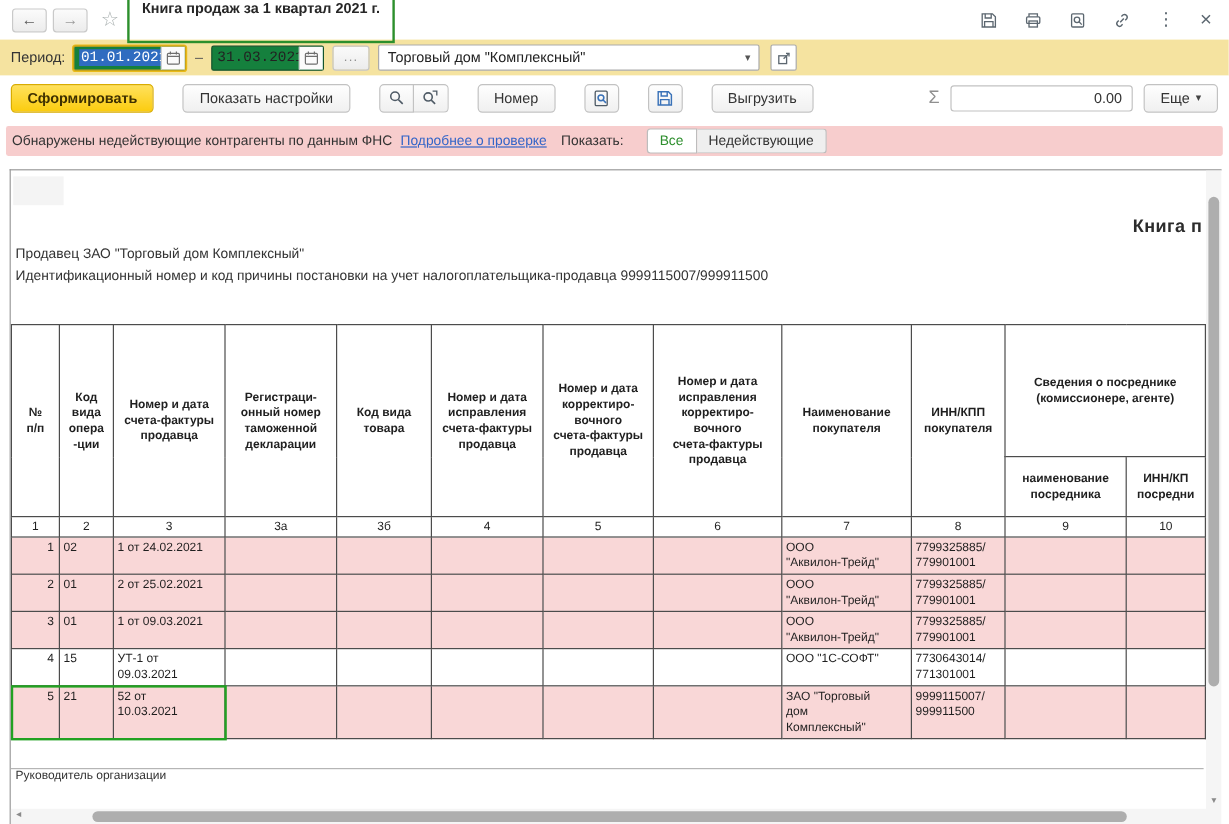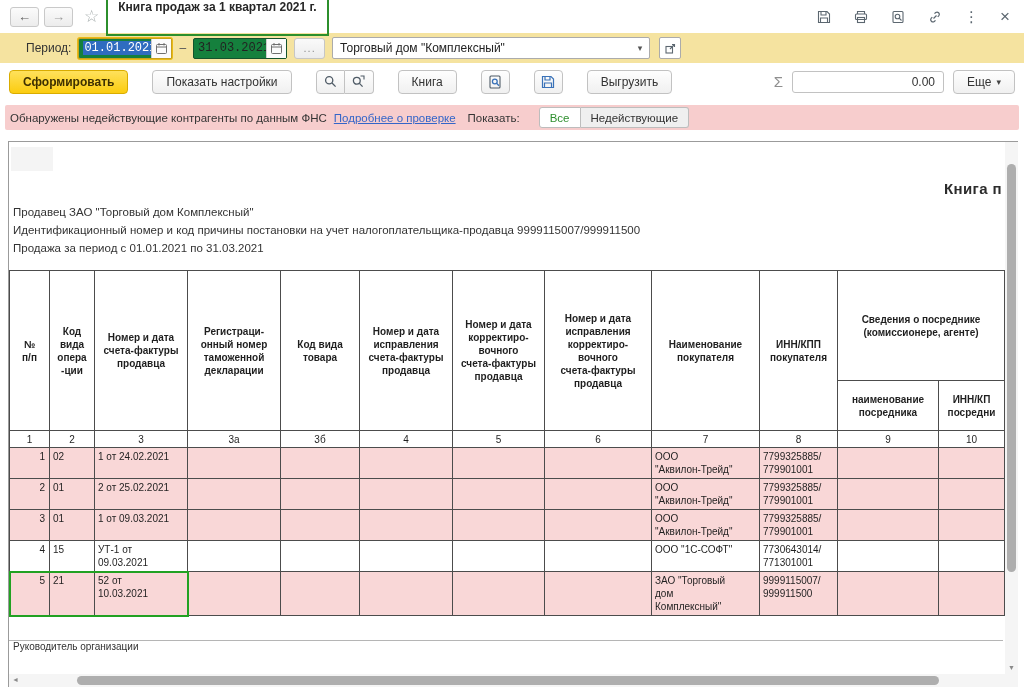--- a/index.html
+++ b/index.html
@@ -12,21 +12,21 @@
 .navbtn { width:29px; height:20px; border:1px solid #c9c9c9; border-radius:3px;
   background:linear-gradient(#fbfbfb,#ececec); display:flex; align-items:center; justify-content:center;
   font-size:13px; color:#5e5e5e; cursor:pointer; }
 .navbtn.fwd { color:#9c9c9c; }
 .star { margin:0 7px 0 11px; color:#a9b0b0; font-size:17px; line-height:1; }
 .title-box { border:2px solid #2c8f2c; padding:1px 10px 20px; font-weight:bold; font-size:12px; color:#262626; }
 .top-icons { margin-left:auto; display:flex; align-items:center; gap:21px; padding-right:4px; }
 .ticon { display:flex; align-items:center; justify-content:center; color:#5c6770; font-size:15px; line-height:1; cursor:pointer; }
 
 
-.period-bar { height:30px; background:#f5e3a0; display:flex; align-items:center; padding:0 26px; font-size:12px; gap:7px; }
+.period-bar { height:30px; background:#f5e3a0; display:flex; align-items:center; padding:0 9px; font-size:12px; gap:7px; }
 .pfield { display:flex; align-items:center; background:#15803d; border:1px solid #14532d; border-radius:2px; height:21px;font-family:Liberation Mono, monospace; }
 .pfield.focused { border-color:#c9a11b; box-shadow:0 0 0 1px #e9ba17; }
 .dtext { width:72px; padding:0 4px; font-size:12px; color:#222; }
 .dtext .sel { background:#2f6cc0; color:#fff; padding:0 1px; }
 .calbtn { width:20px; height:100%; border-left:1px solid #cecece; display:flex; align-items:center; justify-content:center; background:#fbfbfb; cursor:pointer; }
 .dash { color:#555; }
 .ellipsis-btn { width:31px; height:21px; border:1px solid #c6c6c6; border-radius:3px;
   background:linear-gradient(#fafafa,#ececec); color:#8f8f8f; font-size:11px; display:flex; align-items:center; justify-content:center; letter-spacing:1px; cursor:pointer; }
 .combo { display:flex; align-items:center; height:22px; background:#fff; border:1px solid #ababab; border-radius:2px; width:318px; }
 .combo-text { flex:1; padding:0 7px; font-size:12px; color:#222; white-space:nowrap; overflow:hidden; }
@@ -186,21 +186,21 @@
         </svg>
     </div>
     <div class="iconbtn">
       <svg width="15" height="15" viewBox="0 0 15 15" fill="none" stroke="#4f5b66" stroke-width="1.3">
           <circle cx="5.8" cy="6.8" r="3.4"></circle>
           <path d="M8.4 9.4l3.2 3.2"></path>
           <path d="M9.5 2h3.5v3.5" stroke-width="1.1"></path>
         </svg>
     </div>
   </div>
-  <div class="btn">Книга</div>
+  <div class="btn">Номер</div>
   <div class="iconbtn">
     <svg width="16" height="16" viewBox="0 0 16 16" fill="none" stroke="#4f5b66" stroke-width="1.1">
         <rect x="3" y="2" width="10" height="12" rx="1"></rect>
         <circle cx="7.8" cy="7.5" r="2.4" stroke="#3a72b8" stroke-width="1.3"></circle>
         <path d="M9.6 9.3l2.4 2.4" stroke="#3a72b8" stroke-width="1.3"></path>
       </svg>
   </div>
   <div class="iconbtn">
     <svg width="16" height="16" viewBox="0 0 16 16" fill="none" stroke="#3a72b8" stroke-width="1.2">
         <path d="M2.5 2.5h8.5l2.5 2.5v8.5h-11z"></path>
@@ -227,21 +227,20 @@
     <div class="toggle-btn toggle-all">Все</div>
     <div class="toggle-btn toggle-inactive">Недействующие</div>
   </div>
 </div>
 
 <div class="report-area">
   <div class="corner"></div>
   <div class="report-title">Книга п</div>
   <div class="rline rline1">Продавец  ЗАО "Торговый дом Комплексный"</div>
   <div class="rline rline2">Идентификационный номер и код причины постановки на учет налогоплательщика-продавца  9999115007/999911500</div>
-  <div class="rline rline3">Продажа за период с 01.01.2021 по 31.03.2021</div>
 
   <table class="sheet">
     <colgroup>
       <col style="width:40px">
         <col style="width:45px">
         <col style="width:93px">
         <col style="width:93px">
       <col style="width:79px">
         <col style="width:93px">
         <col style="width:92px">

